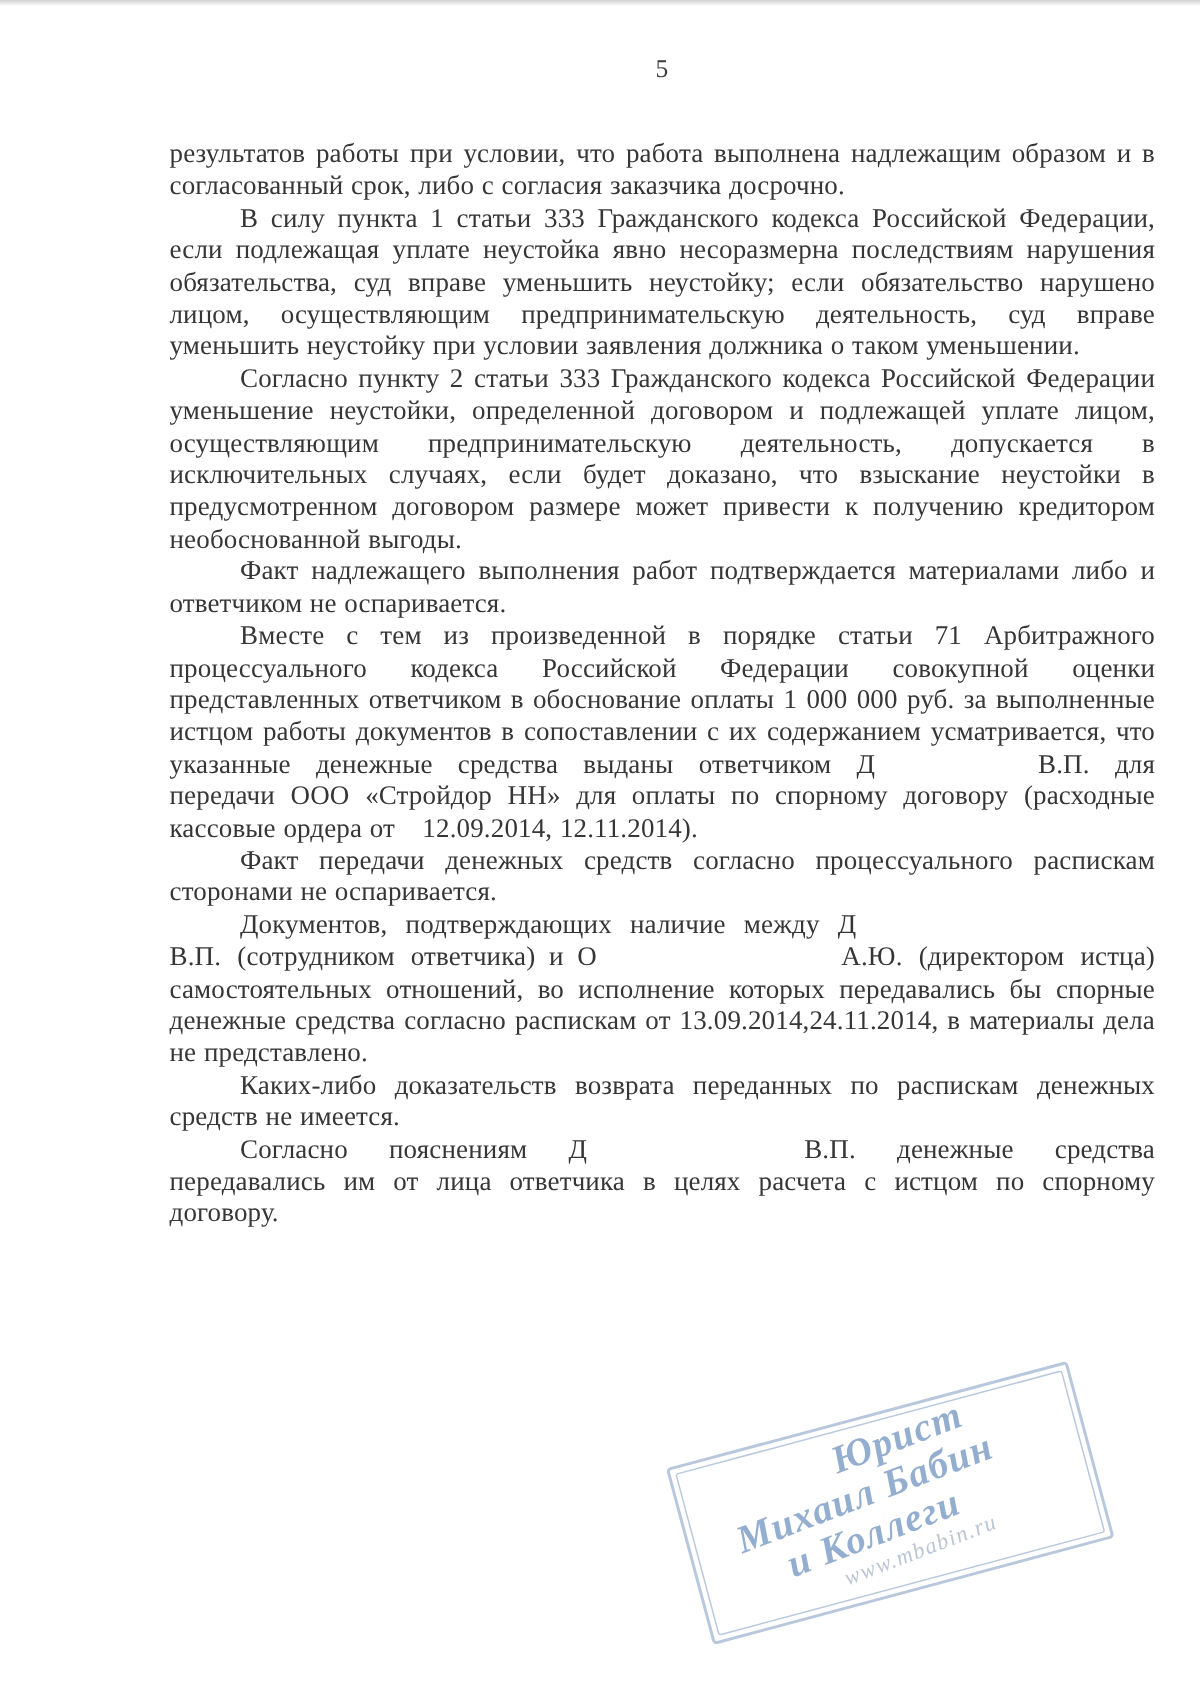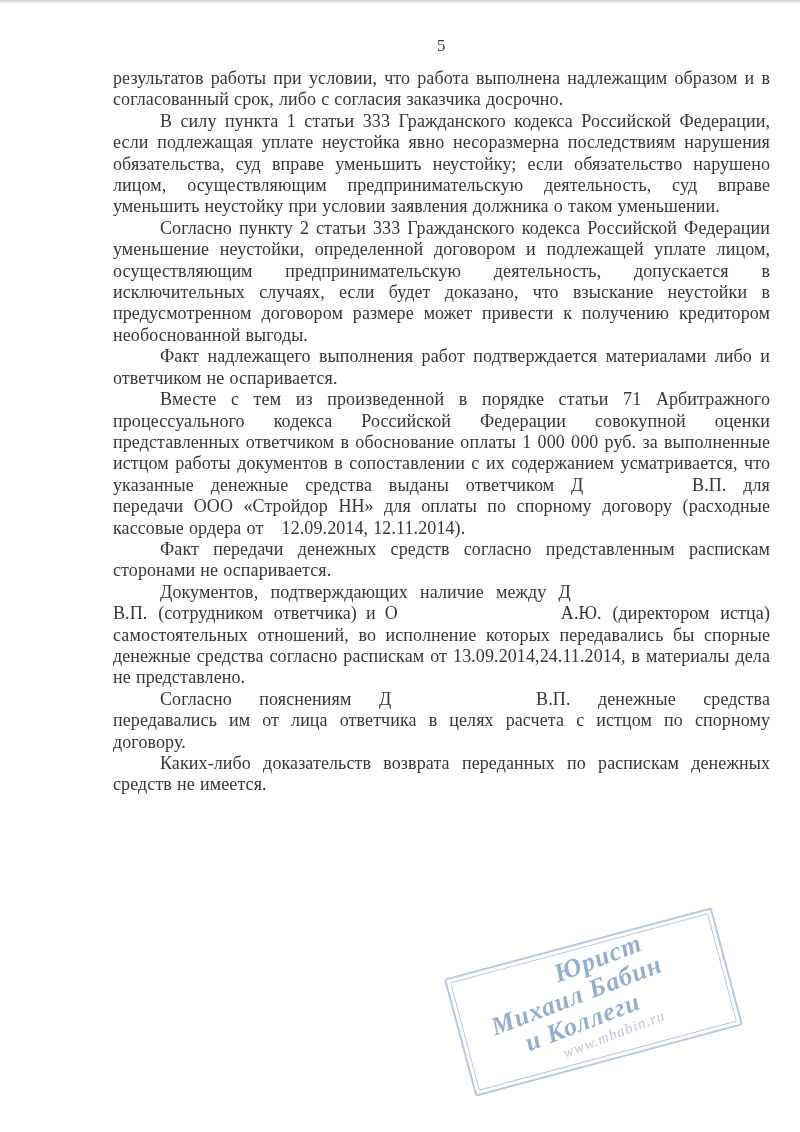--- a/index.html
+++ b/index.html
@@ -29,21 +29,21 @@
     left: 113px;
     width: 657px;
     text-align: center;
     font-size: 17px;
     color: #3d3d3d;
     letter-spacing: 0.5px;
     z-index: 2;
   }
   .content {
     position: absolute;
-    top: 68px;
+    top: 92px;
     left: 113px;
     width: 657px;
     font-size: 18px;
     line-height: 21.4px;
     text-align: justify;
     z-index: 2;
     letter-spacing: 0.1px;
     word-spacing: 0.5px;
   }
   .content p {
@@ -107,24 +107,24 @@
   <div class="scan-edge-top"></div>
 
   <div class="page-number">5</div>
 
   <div class="content">
     <p class="no-indent">результатов работы при условии, что работа выполнена надлежащим образом и в согласованный срок, либо с согласия заказчика досрочно.</p>
     <p>В силу пункта 1 статьи 333 Гражданского кодекса Российской Федерации, если подлежащая уплате неустойка явно несоразмерна последствиям нарушения обязательства, суд вправе уменьшить неустойку; если обязательство нарушено лицом, осуществляющим предпринимательскую деятельность, суд вправе уменьшить неустойку при условии заявления должника о таком уменьшении.</p>
     <p>Согласно пункту 2 статьи 333 Гражданского кодекса Российской Федерации уменьшение неустойки, определенной договором и подлежащей уплате лицом, осуществляющим предпринимательскую деятельность, допускается в исключительных случаях, если будет доказано, что взыскание неустойки в предусмотренном договором размере может привести к получению кредитором необоснованной выгоды.</p>
     <p>Факт надлежащего выполнения работ подтверждается материалами либо и ответчиком не оспаривается.</p>
     <p>Вместе с тем из произведенной в порядке статьи 71 Арбитражного процессуального кодекса Российской Федерации совокупной оценки представленных ответчиком в обоснование оплаты 1&nbsp;000&nbsp;000 руб. за выполненные истцом работы документов в сопоставлении с их содержанием усматривается, что указанные денежные средства выданы ответчиком Д      В.П. для передачи ООО «Стройдор НН» для оплаты по спорному договору (расходные кассовые ордера от  12.09.2014, 12.11.2014).</p>
-    <p>Факт передачи денежных средств согласно представленным распискам сторонами не оспаривается.</p>
+    <p>Факт передачи денежных средств согласно процессуального распискам сторонами не оспаривается.</p>
     <p>Документов, подтверждающих наличие между Д           В.П. (сотрудником ответчика) и О         А.Ю. (директором истца) самостоятельных отношений, во исполнение которых передавались бы спорные денежные средства согласно распискам от 13.09.2014,24.11.2014, в материалы дела не представлено.</p>
+    <p>Каких-либо доказательств возврата переданных по распискам денежных средств не имеется.</p>
     <p>Согласно пояснениям Д        В.П. денежные средства передавались им от лица ответчика в целях расчета с истцом по спорному договору.</p>
-    <p>Каких-либо доказательств возврата переданных по распискам денежных средств не имеется.</p>
   </div>
 
   <div class="stamp">
     <div class="stamp-inner">
       <div class="stamp-content">
         <div class="stamp-line-1">Юрист</div>
         <div class="stamp-line-2">Михаил Бабин</div>
         <div class="stamp-line-3">и Коллеги</div>
         <div class="stamp-url">www.mbabin.ru</div>
       </div>

